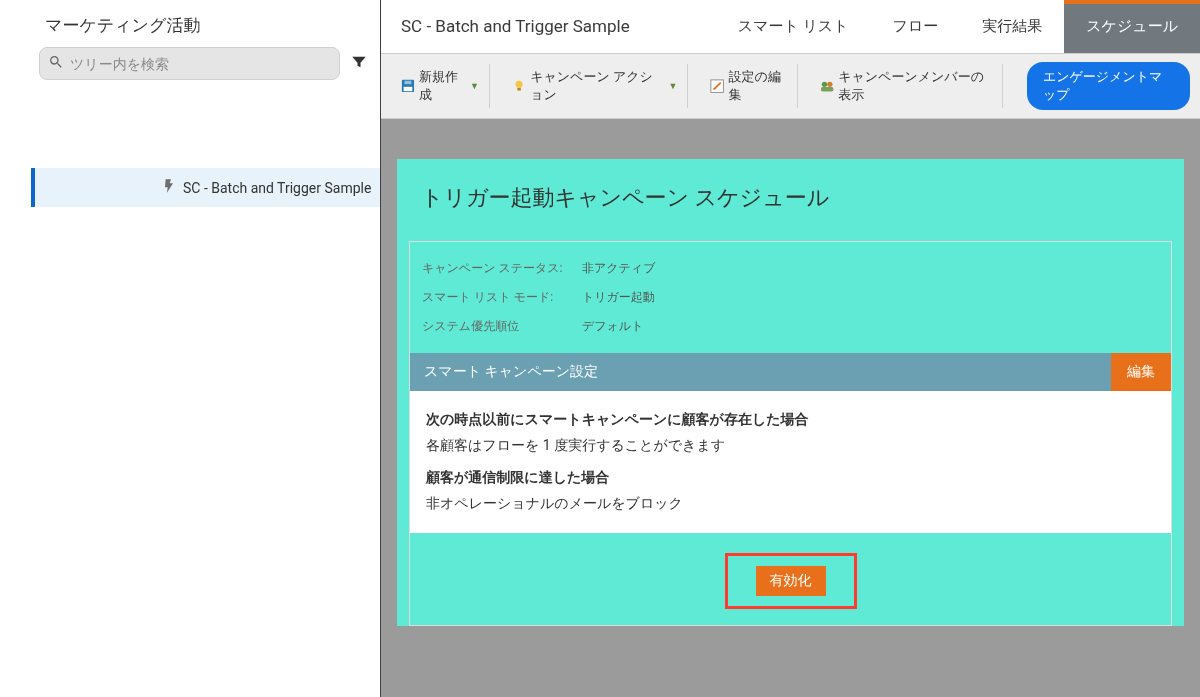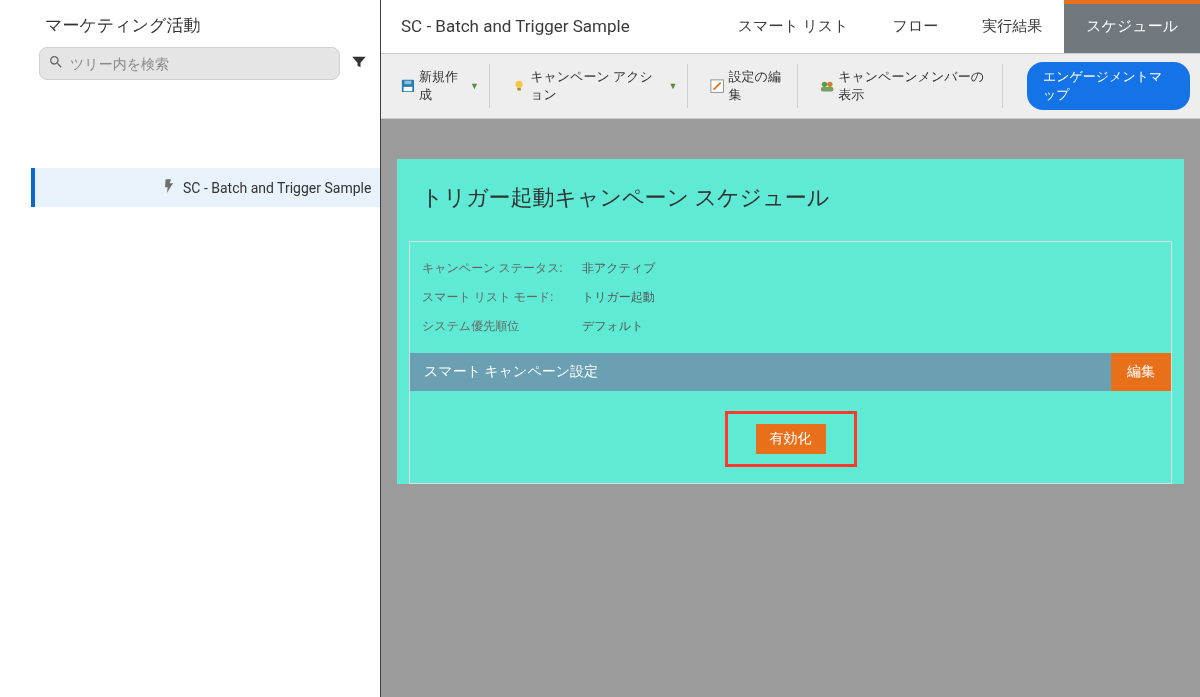--- a/index.html
+++ b/index.html
@@ -331,20 +331,26 @@
             <div class="label">システム優先順位</div>
             <div class="value">デフォルト</div>
           </div>
         </div>
 
         <div class="settings-block">
           <div class="settings-header">
             <div class="settings-header-title">スマート キャンペーン設定</div>
             <div class="settings-edit">編集</div>
           </div>
+          <div class="settings-body">
+            <div class="bold">次の時点以前にスマートキャンペーンに顧客が存在した場合</div>
+            <div class="normal">各顧客はフローを 1 度実行することができます</div>
+            <div class="bold">顧客が通信制限に達した場合</div>
+            <div class="normal">非オペレーショナルのメールをブロック</div>
+          </div>
         </div>
 
         <div class="activate-wrap">
           <div class="activate-outer">
             <button class="activate-btn">有効化</button>
           </div>
         </div>
         </div>
       </div>
     </div>

